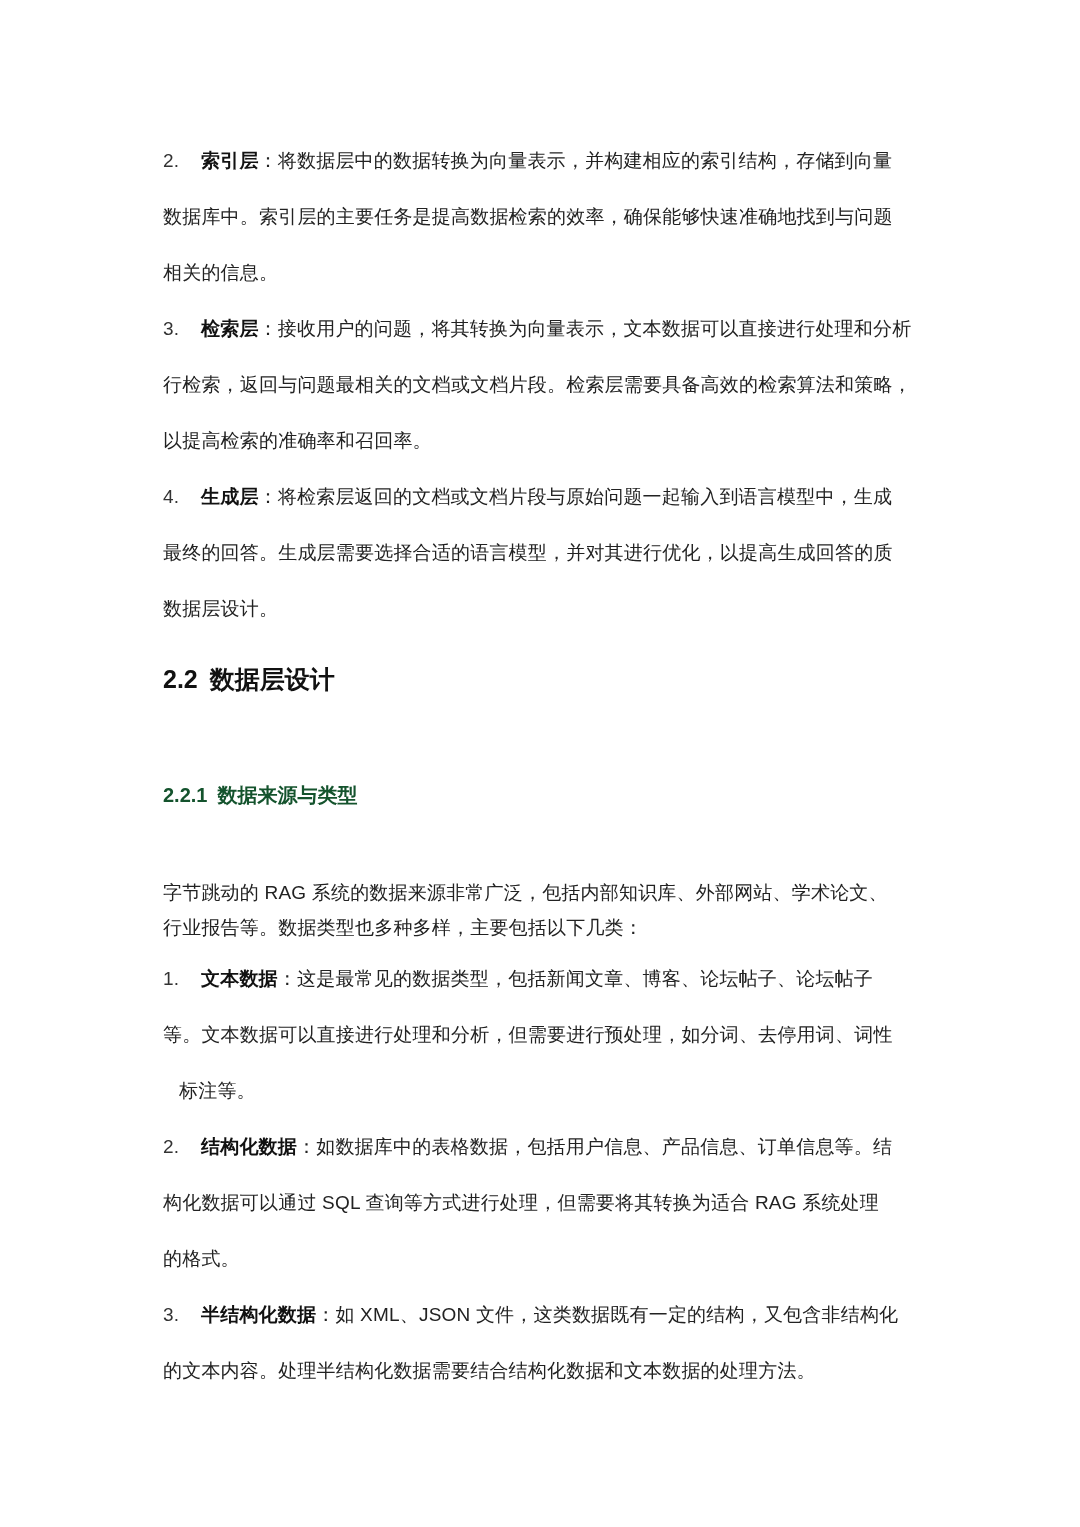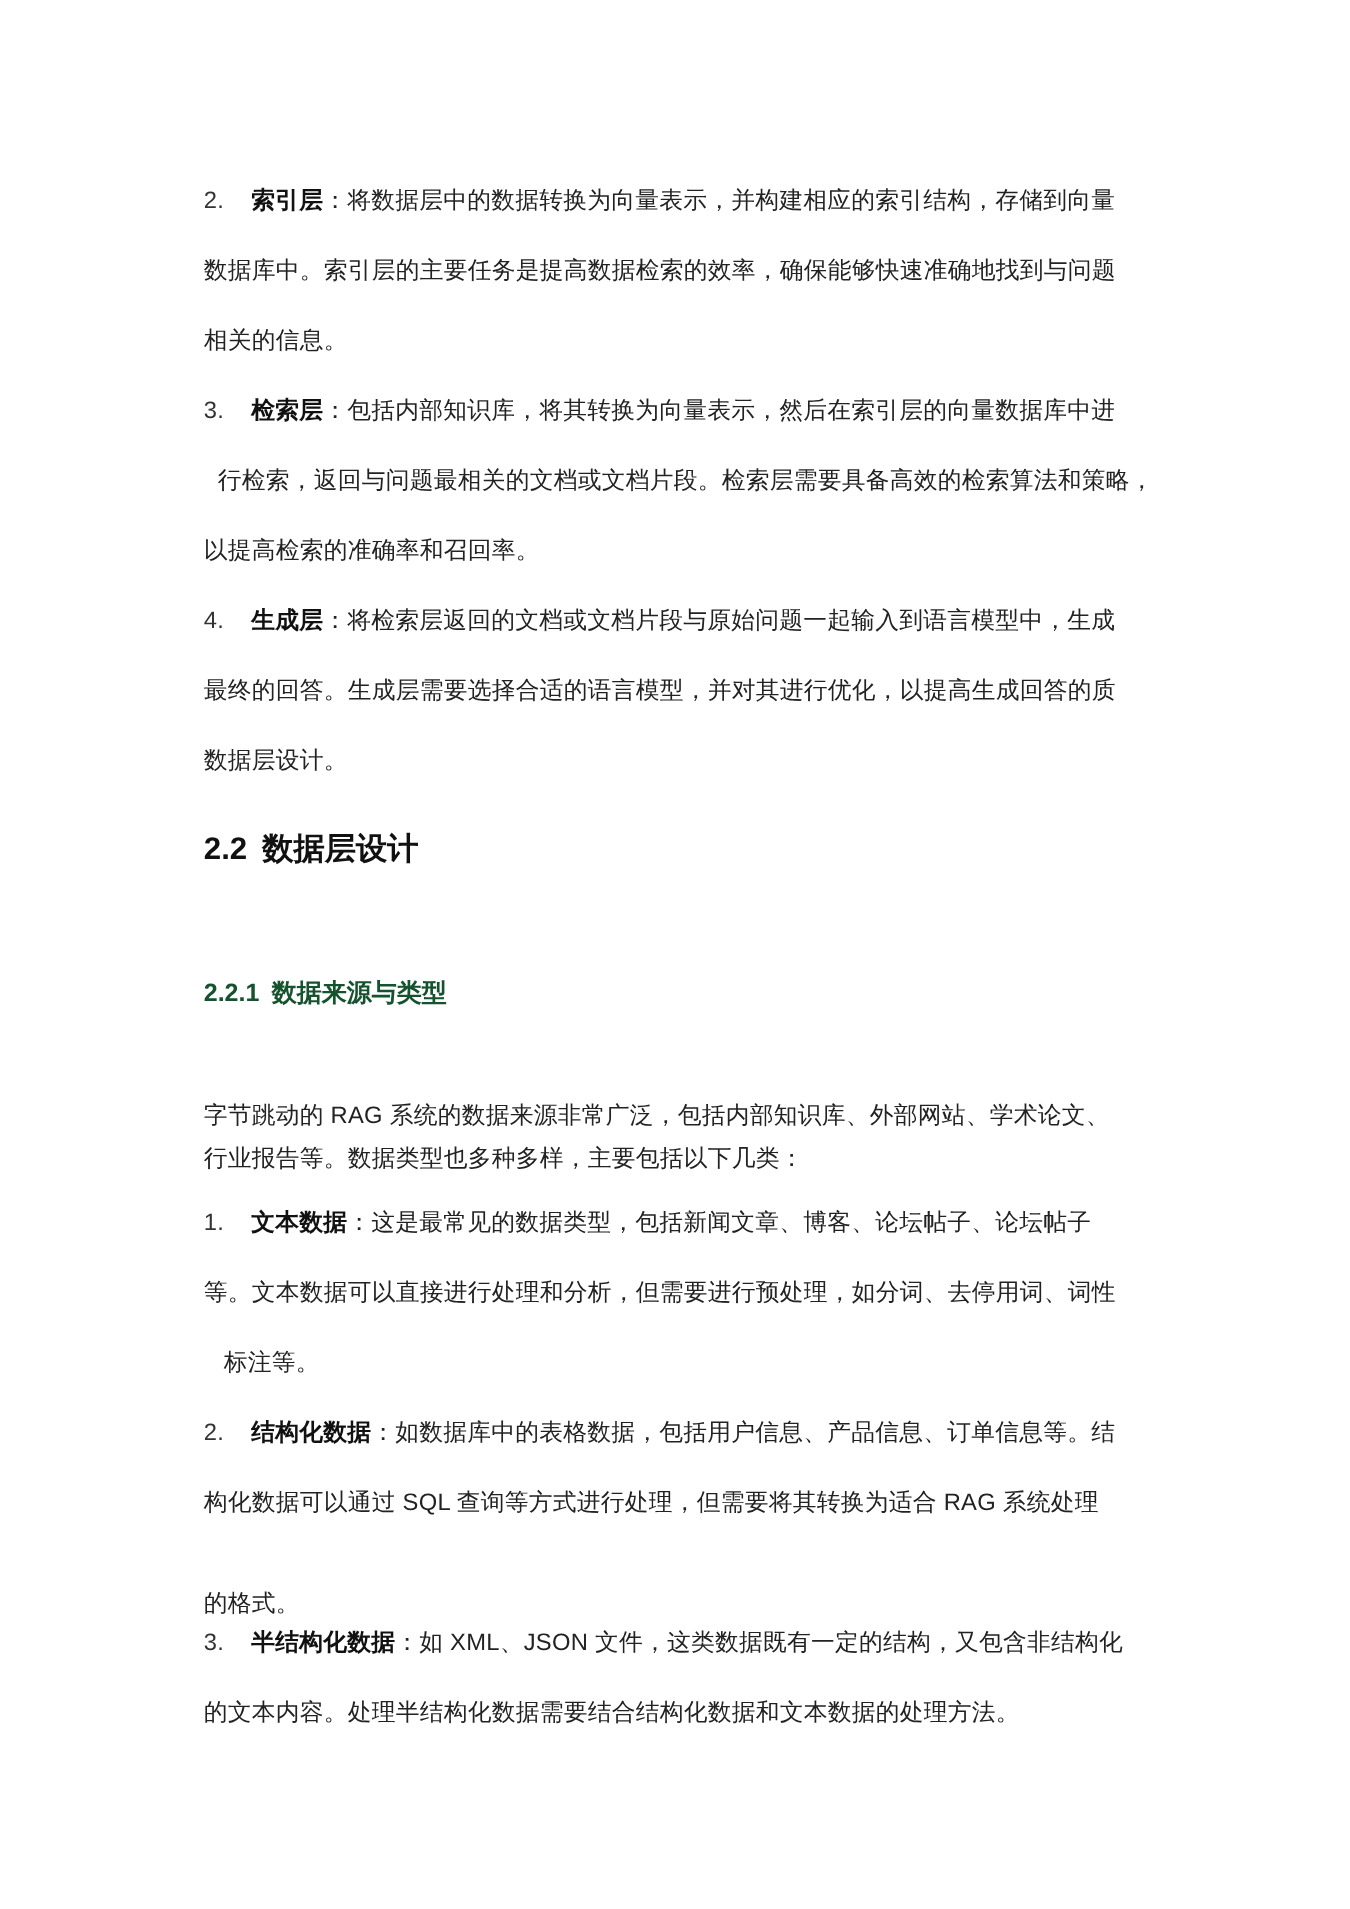--- a/index.html
+++ b/index.html
@@ -70,23 +70,23 @@
   <div>
     <div class="line" style="top:148px;">
       <span class="num">2.</span><span class="term">索引层</span><span>：将数据层中的数据转换为向量表示，并构建相应的索引结构，存储到向量</span>
     </div>
     <div class="line" style="top:204px;">数据库中。索引层的主要任务是提高数据检索的效率，确保能够快速准确地找到与问题</div>
     <div class="line" style="top:260px;">相关的信息。</div>
   </div>
 
   <div>
     <div class="line" style="top:316px;">
-      <span class="num">3.</span><span class="term">检索层</span><span>：包括内部知识库，将其转换为向量表示，然后在索引层的向量数据库中进</span>
+      <span class="num">3.</span><span class="term">检索层</span><span>：接收用户的问题，将其转换为向量表示，文本数据可以直接进行处理和分析</span>
     </div>
-    <div class="line" style="top:372px;text-align:right;">行检索，返回与问题最相关的文档或文档片段。检索层需要具备高效的检索算法和策略，</div>
+    <div class="line" style="top:372px;">行检索，返回与问题最相关的文档或文档片段。检索层需要具备高效的检索算法和策略，</div>
     <div class="line" style="top:428px;">以提高检索的准确率和召回率。</div>
   </div>
 
   <div>
     <div class="line" style="top:484px;">
       <span class="num">4.</span><span class="term">生成层</span><span>：将检索层返回的文档或文档片段与原始问题一起输入到语言模型中，生成</span>
     </div>
     <div class="line" style="top:540px;">最终的回答。生成层需要选择合适的语言模型，并对其进行优化，以提高生成回答的质</div>
     <div class="line" style="top:596px;">数据层设计。</div>
   </div>
@@ -110,21 +110,21 @@
     </div>
     <div class="line" style="top:1022px;">等。文本数据可以直接进行处理和分析，但需要进行预处理，如分词、去停用词、词性</div>
     <div class="line" style="top:1078px;margin-left:16px;">标注等。</div>
   </div>
 
   <div>
     <div class="line" style="top:1134px;">
       <span class="num">2.</span><span class="term">结构化数据</span><span>：如数据库中的表格数据，包括用户信息、产品信息、订单信息等。结</span>
     </div>
     <div class="line" style="top:1190px;">构化数据可以通过 SQL 查询等方式进行处理，但需要将其转换为适合 RAG 系统处理</div>
-    <div class="line" style="top:1246px;margin-top:25px;">的格式。</div>
+    <div class="line" style="top:1246px;">的格式。</div>
   </div>
 
   <div>
     <div class="line" style="top:1302px;">
       <span class="num">3.</span><span class="term">半结构化数据</span><span>：如 XML、JSON 文件，这类数据既有一定的结构，又包含非结构化</span>
     </div>
     <div class="line" style="top:1358px;">的文本内容。处理半结构化数据需要结合结构化数据和文本数据的处理方法。</div>
   </div>
 
 </div>

